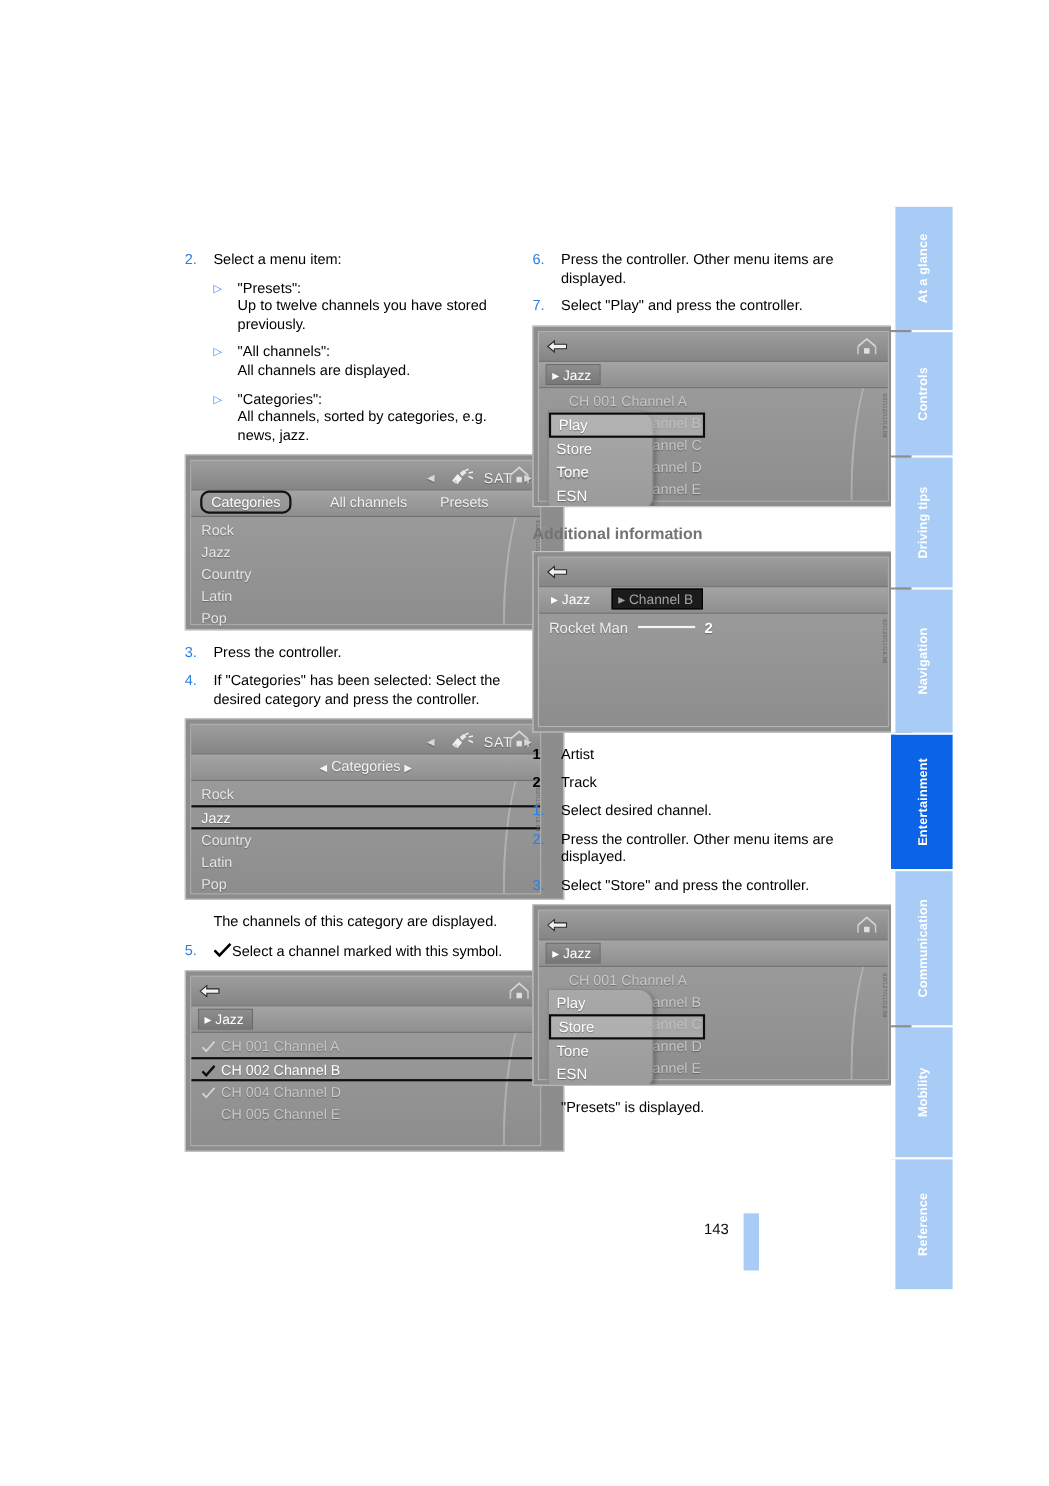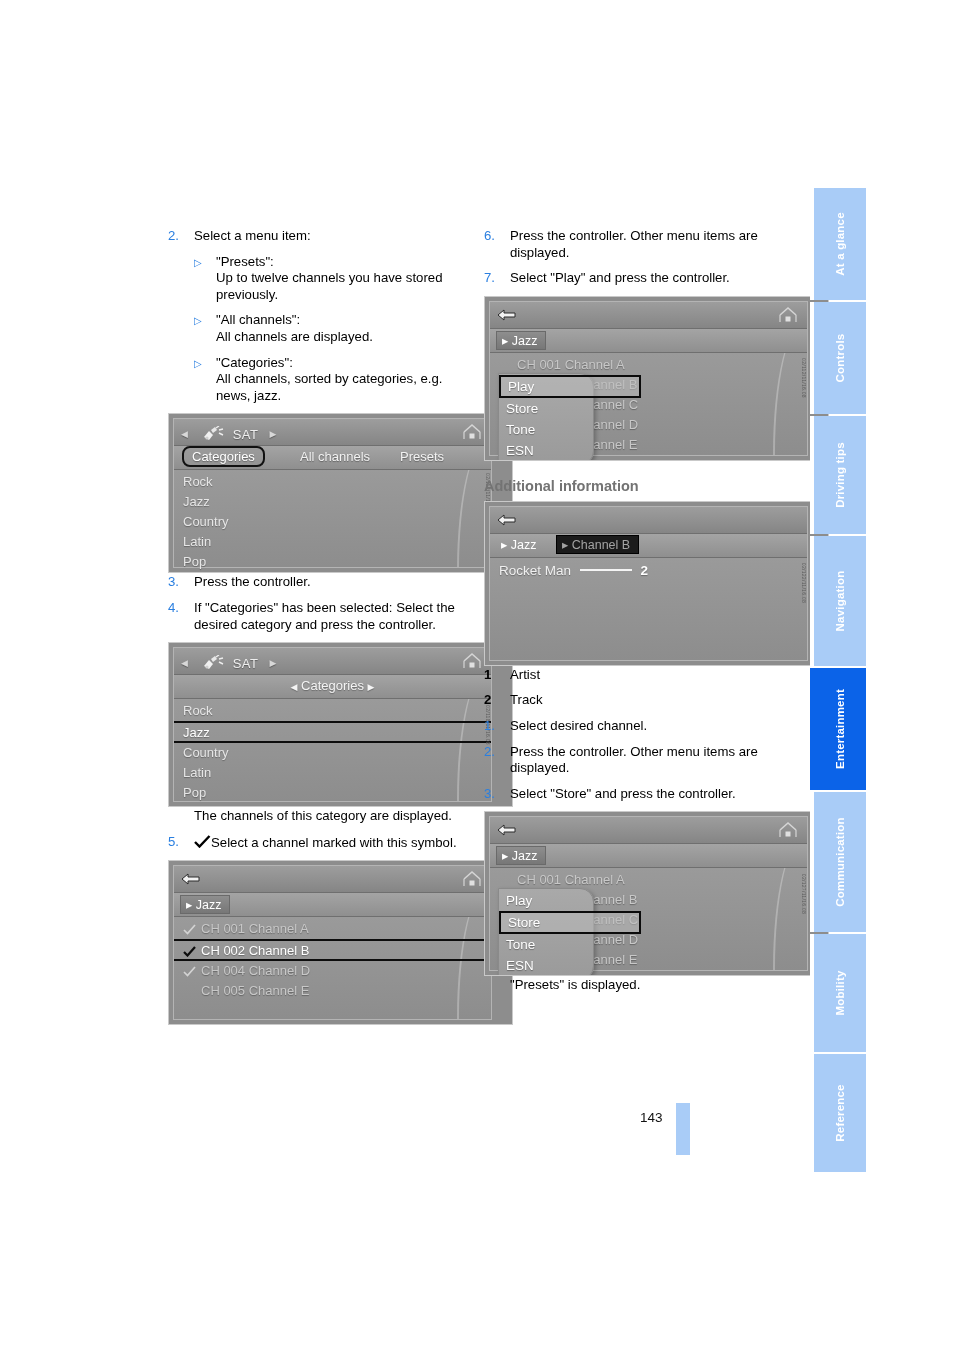--- a/index.html
+++ b/index.html
@@ -82,21 +82,21 @@
     position: relative;
     top: 1px;
   }
   .inline-check svg { display: block; }
 
   
   .shot {
     position: relative;
     width: 345px;
     height: 160px;
-    margin: 6px 0 1px 0;
+    margin: 6px 0 12px 0;
     background: #8d8d8d;
     border: 1px solid #c9c9c9;
     overflow: hidden;
     font-size: 12.5px;
     color: #ffffff;
   }
   .shot.tall { height: 165px; }
 
   .shot .inner {
     position: absolute;
@@ -108,21 +108,21 @@
   
   .titlebar {
     height: 27px;
     background: linear-gradient(180deg,#9d9d9d 0%, #858585 100%);
     border-bottom: 1px solid #6f6f6f;
     position: relative;
   }
   .titlebar .center {
     position: absolute;
     left: 0; right: 0; top: 4px;
-    text-align: left;
+    text-align: right;
     font-size: 13px;
     letter-spacing: 0.5px;
     color: #efefef;
     text-shadow: 0 1px 1px rgba(0,0,0,.35);
   }
   .titlebar .arrow-l, .titlebar .arrow-r {
     font-size: 9px; color: #d8d8d8; padding: 0 7px;
     position: relative; top: -2px;
   }
   .sat-glyph {

